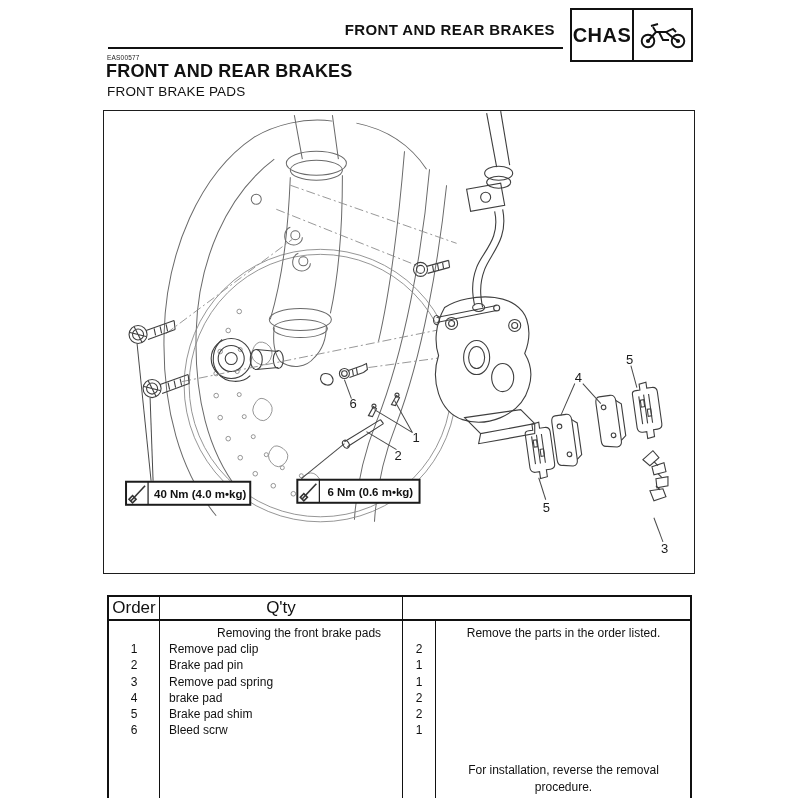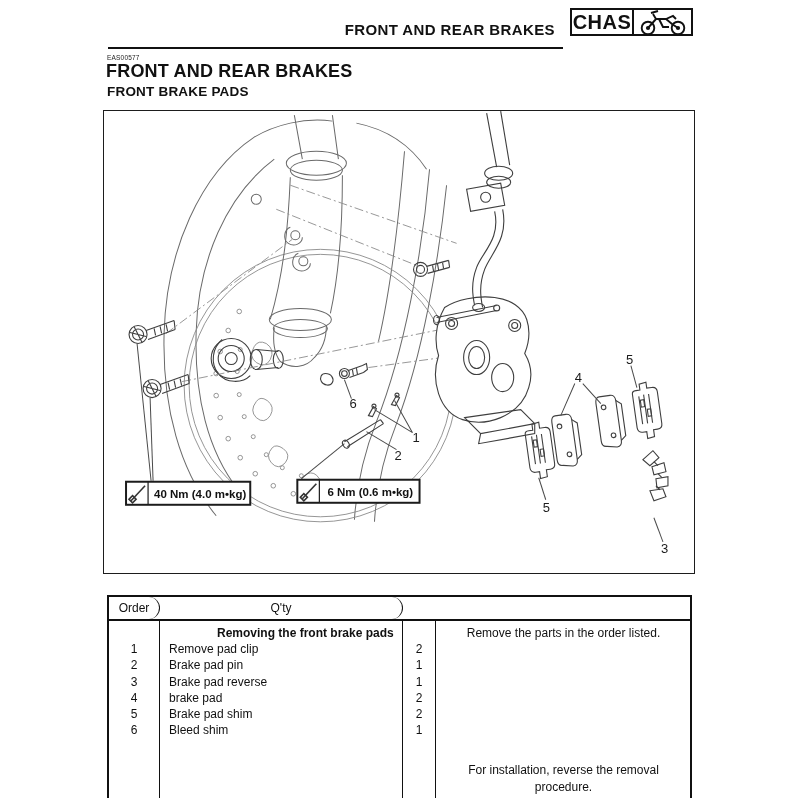--- a/index.html
+++ b/index.html
@@ -4,30 +4,30 @@
 <style>
   html,body{margin:0;padding:0;background:#ffffff;}
   body{width:798px;height:798px;position:relative;overflow:hidden;
        font-family:"Liberation Sans","DejaVu Sans",sans-serif;color:#111;}
   .abs{position:absolute;}
 
   
   .running-header{left:108px;top:21px;width:447px;text-align:right;
     font-size:15px;font-weight:bold;letter-spacing:.4px;}
   .header-rule{left:108px;top:47px;width:455px;height:2px;background:#111;}
-  .chas-box{left:570px;top:8px;width:123px;height:28px;border:2px solid #111;
+  .chas-box{left:570px;top:8px;width:123px;height:54px;border:2px solid #111;
     display:flex;align-items:stretch;box-sizing:border-box;background:#fff;}
   .chas-cell{width:60px;display:flex;align-items:center;justify-content:center;
     font-size:20px;font-weight:bold;letter-spacing:.5px;border-right:2px solid #111;}
   .bike-cell{flex:1;display:flex;align-items:center;justify-content:center;}
 
   
   .section-code{left:107px;top:54px;font-size:6.5px;letter-spacing:.2px;color:#222;}
   .page-title{left:106px;top:61px;font-size:18px;font-weight:bold;letter-spacing:.2px;}
-  .page-subtitle{left:107px;top:84px;font-size:13.5px;font-weight:bold;letter-spacing:.2px;}
+  .page-subtitle{left:107px;top:84px;font-size:13.5px;font-weight:normal;letter-spacing:.2px;}
 
   
   .diagram-frame{left:103px;top:110px;width:592px;height:464px;
     border:1.5px solid #1d1d1d;box-sizing:border-box;background:#fff;}
   .diagram-frame svg{display:block;width:100%;height:100%;}
   .mline{stroke:#6a6a6a;fill:none;stroke-width:1;}
   .part{stroke:#3f3f3f;fill:#fff;stroke-width:1.1;}
   .partln{stroke:#3f3f3f;fill:none;stroke-width:1.1;}
   .lite{stroke:#8a8a8a;fill:none;stroke-width:.9;}
   .dashdot{stroke:#8c8c8c;fill:none;stroke-width:.9;stroke-dasharray:9 3 2 3;}
@@ -37,29 +37,29 @@
   .tq-div{stroke:#1c1c1c;stroke-width:1.2;}
   .tq-text{font-size:11.5px;font-weight:bold;fill:#111;}
   .tq-icon{stroke:#333;stroke-width:1.6;fill:none;}
 
   
   .manual-table{left:107px;top:595px;width:585px;border:2px solid #111;
     box-sizing:border-box;background:#fff;font-size:12px;}
   .t-head{display:grid;grid-template-columns:51px 243px 33px 1fr;
     border-bottom:2px solid #111;height:22px;}
   .t-head div{display:flex;align-items:center;justify-content:center;
-    font-size:12px;border-radius:11px;}
+    font-size:17px;}
   .t-body{display:grid;grid-template-columns:51px 243px 33px 1fr;min-height:161px;}
   .cdiv{border-right:1.5px solid #111;}
   .t-col{padding-top:4px;padding-bottom:6px;}
   .line{height:16.2px;line-height:16.2px;white-space:nowrap;}
   .col-order .line,.col-qty .line{text-align:center;}
   .col-job{padding-left:9px;}
   .col-rem{padding-left:9px;padding-right:8px;text-align:center;}
-  .bold{font-weight:bold;padding-left:48px;}
+  .bold{font-weight:normal;padding-left:48px;}
   .closing{margin-top:24px;line-height:16.2px;max-width:245px;white-space:normal;}
 </style>
 </head>
 <body>
 
 <div class="abs running-header">FRONT AND REAR BRAKES</div>
 <div class="abs header-rule"></div>
 
 <div class="abs chas-box">
   <div class="chas-cell">CHAS</div>
@@ -319,24 +319,24 @@
         <div class="line">2</div>
         <div class="line">3</div>
         <div class="line">4</div>
         <div class="line">5</div>
         <div class="line">6</div>
       </div>
     <div class="t-col col-job cdiv" id="col-job">
         <div class="line bold">Removing the front brake pads</div>
         <div class="line">Remove pad clip</div>
         <div class="line">Brake pad pin</div>
-        <div class="line">Brake pad reverse</div>
+        <div class="line">Remove pad spring</div>
         <div class="line">brake pad</div>
         <div class="line">Brake pad shim</div>
-        <div class="line">Bleed shim</div>
+        <div class="line">Bleed scrw</div>
       </div>
     <div class="t-col col-qty cdiv" id="col-qty">
         <div class="line">&nbsp;</div>
         <div class="line">2</div>
         <div class="line">1</div>
         <div class="line">1</div>
         <div class="line">2</div>
         <div class="line">2</div>
         <div class="line">1</div>
       </div>

